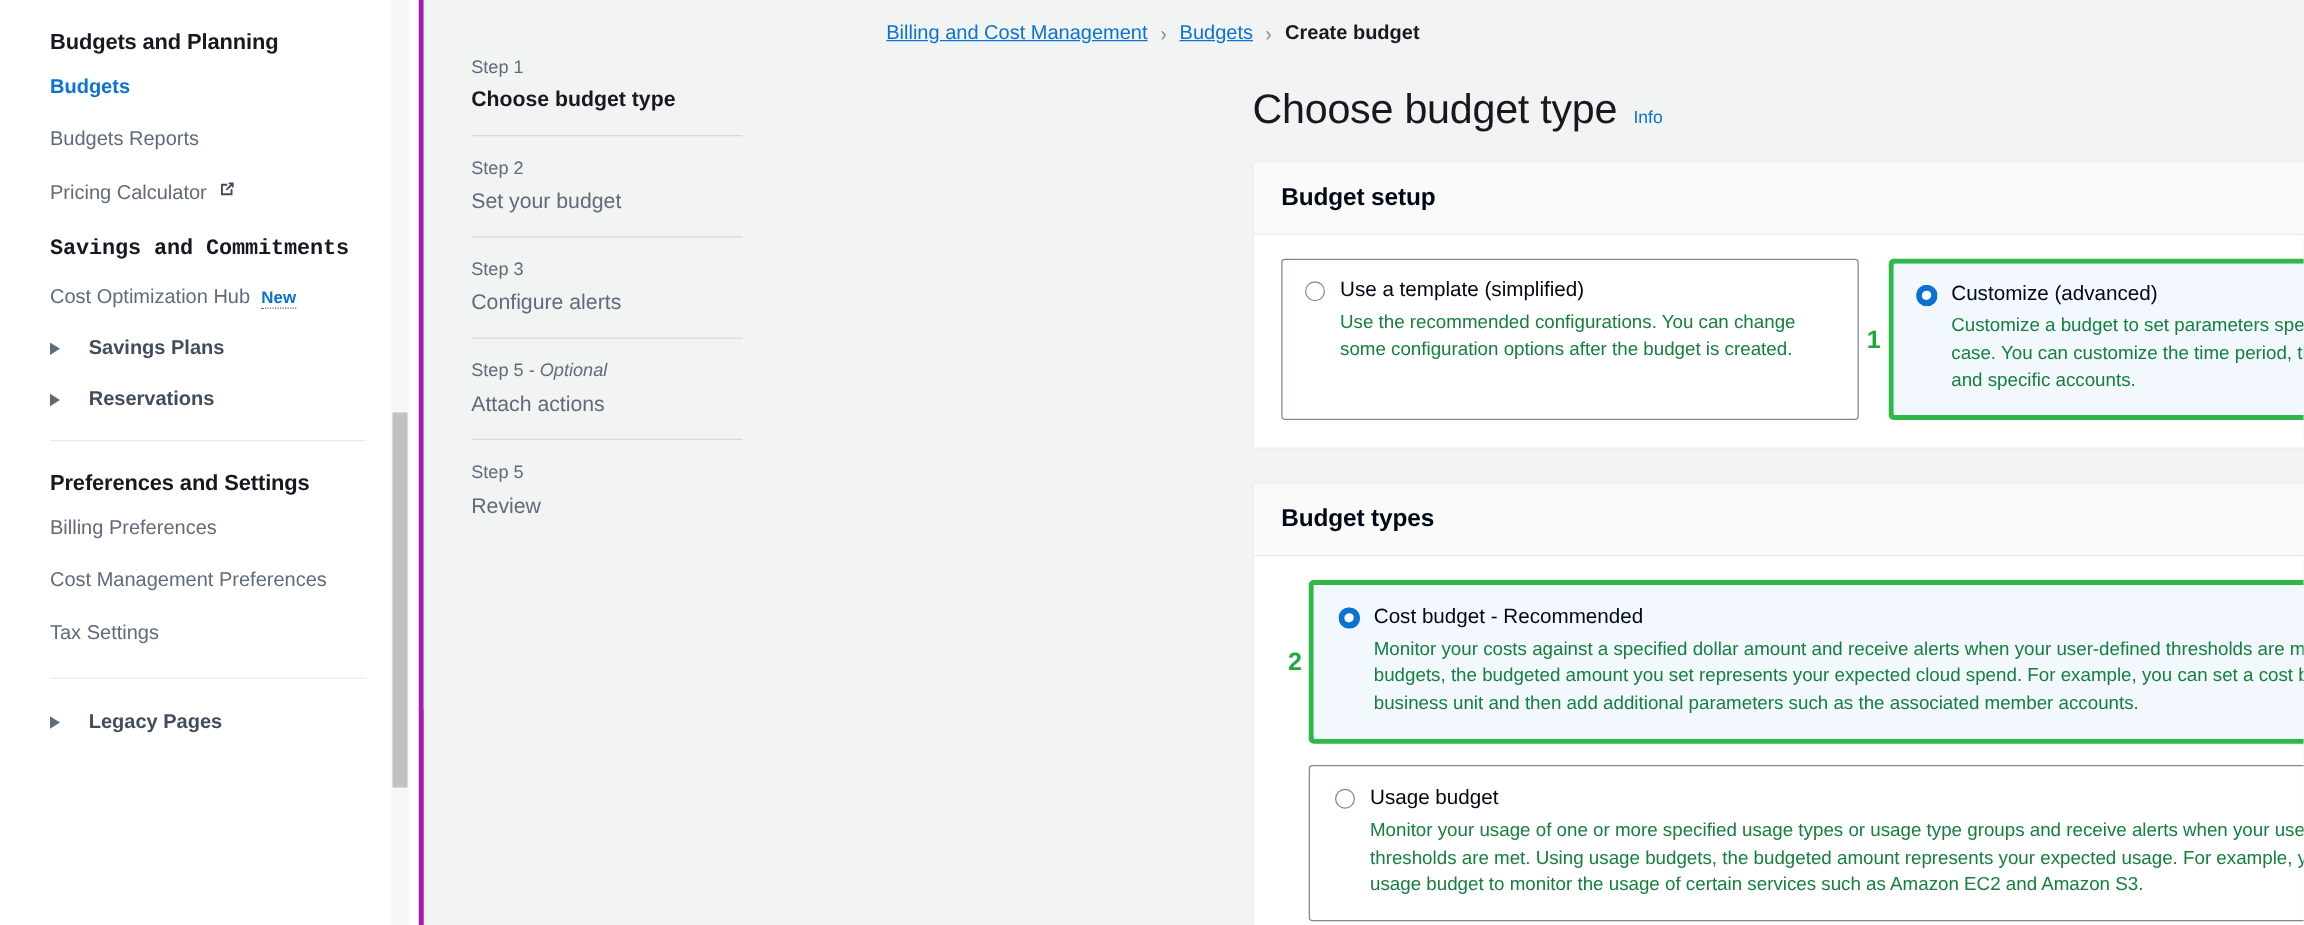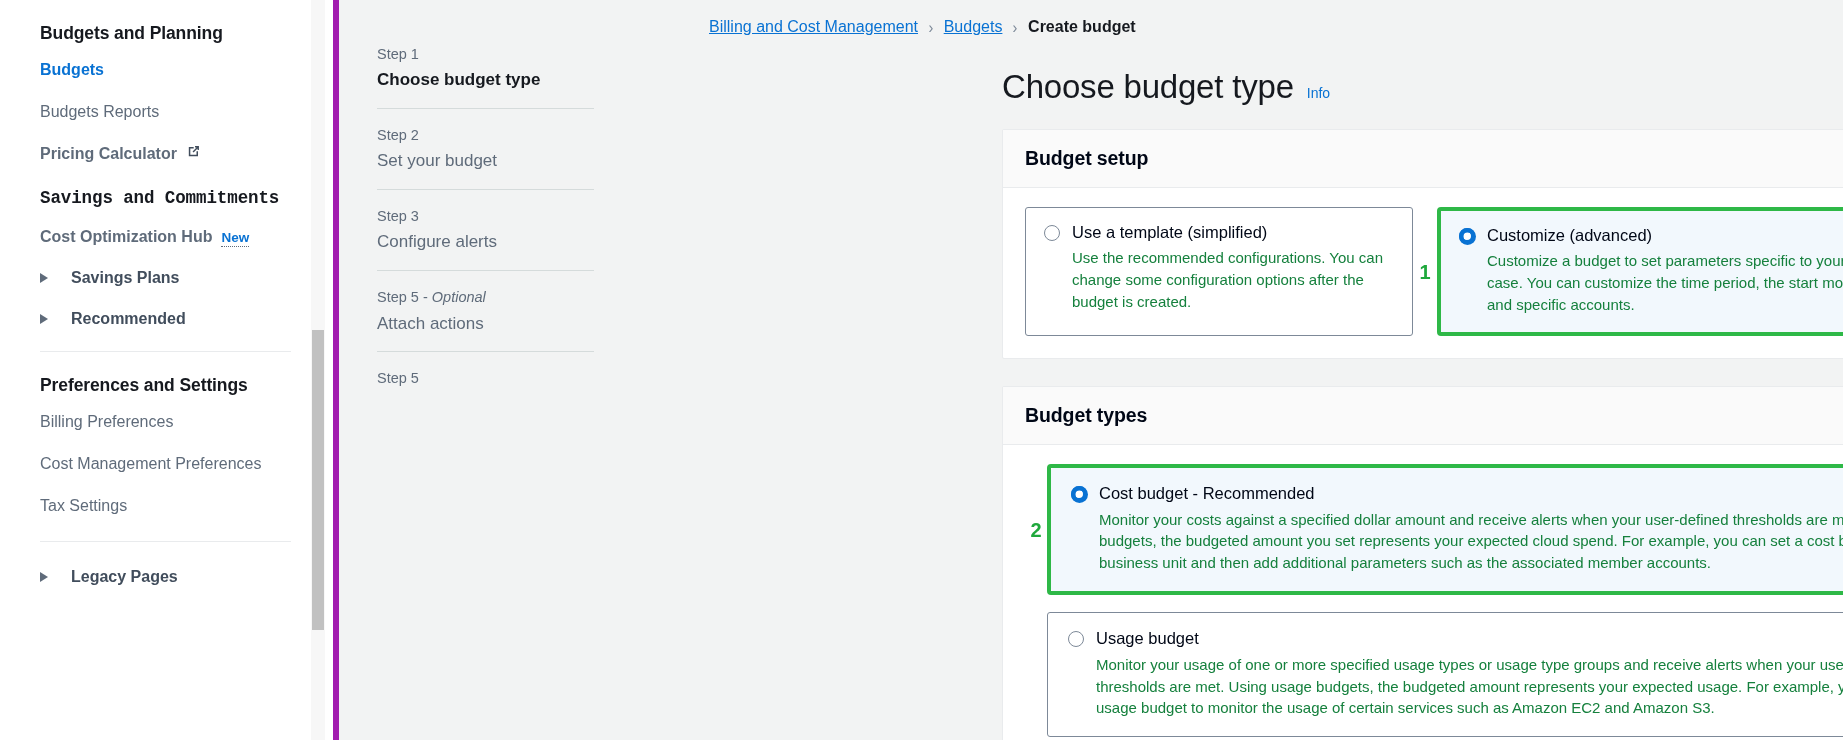--- a/index.html
+++ b/index.html
@@ -9,37 +9,37 @@
     font-family: "Liberation Sans", sans-serif;
     color: #16191f;
     overflow: hidden;
   }
   .app { display: flex; width: 1843px; height: 740px; }
 
   
   .sidebar {
     width: 339px; height: 740px; background: #ffffff;
     position: relative; flex: 0 0 339px;
-    border-right: 6px solid #a21caf;
+    border-right: 4px solid #a21caf;
   }
   .sidebar-inner { padding: 0 0 0 40px; padding-top: 10px; }
   .nav-group-title {
     font-size: 17.5px; font-weight: bold; color: #16191f;
     line-height: 1.28; margin-top: 12px; margin-bottom: 16px;
     letter-spacing: -0.1px;
   }
   .nav-group-title.two-line { margin-top: 22px; margin-bottom: 18px; font-family: Liberation Mono, monospace; }
   .nav-link {
     display: block; font-size: 16px; color: #5f6b7a;
     line-height: 1.3; margin-bottom: 21px; text-decoration: none;
     cursor: pointer;
   }
   .nav-link.active { color: #0972d3; font-weight: bold; }
   .nav-row { display: flex; align-items: baseline; gap: 9px; margin-bottom: 21px; }
-  .nav-row .nav-link { margin-bottom: 0; font-weight: bold; }
+  .nav-row .nav-link { margin-bottom: 0; }
   .badge-new {
     font-size: 13.5px; font-weight: bold; color: #0972d3;
     border-bottom: 1px dotted #5f6b7a; line-height: 1.2; cursor: pointer;
   }
   .nav-expandable {
     display: flex; align-items: center; gap: 23px;
     font-size: 16px; font-weight: bold; color: #414d5c;
     margin-bottom: 23px; cursor: pointer;
   }
   .caret-right {
@@ -112,21 +112,21 @@
   }
   .card-header h2 { font-size: 19.5px; font-weight: bold; color: #000716; letter-spacing: -0.1px; }
   .card-body { padding: 19px 22px 22px 22px; }
 
   .opt-row { display: flex; gap: 0; align-items: stretch; }
 
   .opt-tile {
     border: 1px solid #7d8998; border-radius: 3px; background: #ffffff;
     padding: 14px 18px 16px 18px; position: relative;
   }
-  .opt-tile.w-half { width: 388px; }
+  .opt-tile.w-half { width: 462px; }
   .opt-tile.selected-hl {
     border: none; background: #f2f8fd;
   }
   .hl-box {
     border: 4px solid #2eb847; border-radius: 4px; background: #f2f8fd;
     padding: 0;
   }
   .opt-head { display: flex; align-items: flex-start; gap: 12px; }
   .radio {
     width: 16px; height: 16px; border-radius: 50%;
@@ -196,21 +196,21 @@
         <span class="badge-new">New</span>
       </div>
 
       <div class="nav-expandable">
         <span class="caret-right"></span>
         <span>Savings Plans</span>
       </div>
 
       <div class="nav-expandable">
         <span class="caret-right"></span>
-        <span>Recommended</span>
+        <span>Reservations</span>
       </div>
 
       <div class="sidebar-divider"></div>
 
       <div class="nav-group-title">Preferences and Settings</div>
 
       <a class="nav-link">Billing Preferences</a>
       <a class="nav-link">Cost Management Preferences</a>
       <a class="nav-link">Tax Settings</a>
 
@@ -247,20 +247,21 @@
     <div class="step-sep"></div>
 
     <div class="step-block">
       <div class="step-num"><span>Step 5 - </span><em>Optional</em></div>
       <div class="step-name">Attach actions</div>
     </div>
     <div class="step-sep"></div>
 
     <div class="step-block">
       <div class="step-num">Step 5</div>
+      <div class="step-name">Review</div>
     </div>
   </aside>
 
   <main class="main">
 
     <div class="breadcrumb">
       <a>Billing and Cost Management</a>
       <span class="sep">›</span>
       <a>Budgets</a>
       <span class="sep">›</span>

